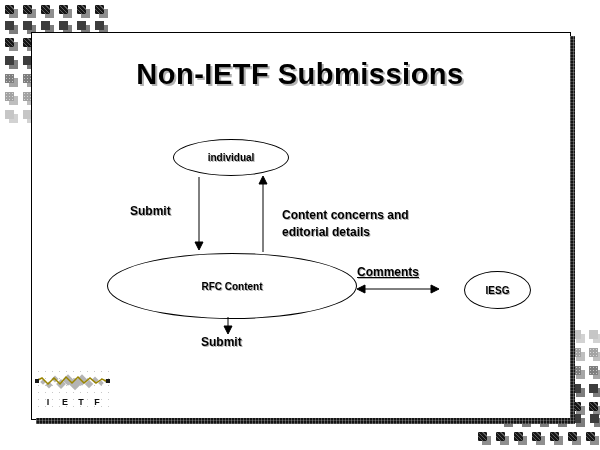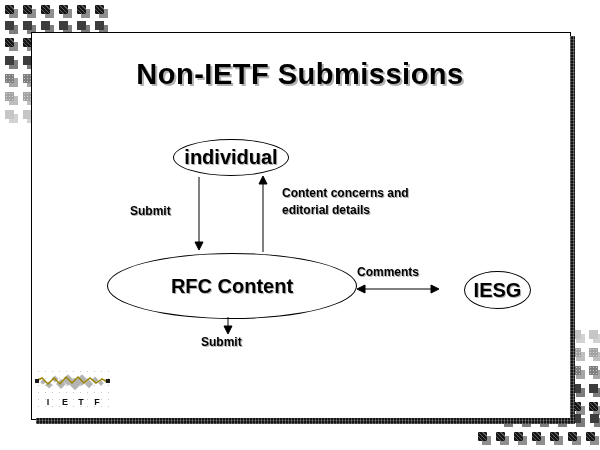--- a/index.html
+++ b/index.html
@@ -32,24 +32,24 @@
     background:#fff; display:flex; align-items:center; justify-content:center;
   }
   .el-individual { left:173px; top:139px; width:114px; height:35px; }
   .el-rfc        { left:107px; top:253px; width:248px; height:64px; }
   .el-iesg       { left:464px; top:271px; width:65px;  height:36px; }
 
   .lbl {
     position:absolute; font-size:12px; font-weight:bold; line-height:17px;
     text-shadow:1px 1px 0 #b3b3b3; white-space:pre-line;
   }
-  .el-label { font-size:20px; font-weight:bold; text-shadow:1px 1px 0 #b3b3b3; }
+  .el-label { font-size:10px; font-weight:bold; text-shadow:1px 1px 0 #b3b3b3; }
   .lbl-submit   { left:130px; top:203px; }
-  .lbl-content  { left:282px; top:185px; width:172px; }
-  .lbl-comments { left:357px; top:264px; }
+  .lbl-content  { left:282px; top:207px; width:172px; }
+  .lbl-comments { left:357px; top:264px;text-decoration:underline; }
   .lbl-publish  { left:201px; top:334px; }
 
   .arrows { position:absolute; left:0; top:0; width:600px; height:450px; pointer-events:none; }
 
   
   .sq { position:absolute; width:9px; height:9px; }
   .sq.checker {
     background-image:repeating-linear-gradient(45deg, rgba(255,255,255,.3) 0 1px, transparent 1px 3px);
   }
   .sq.dots {

